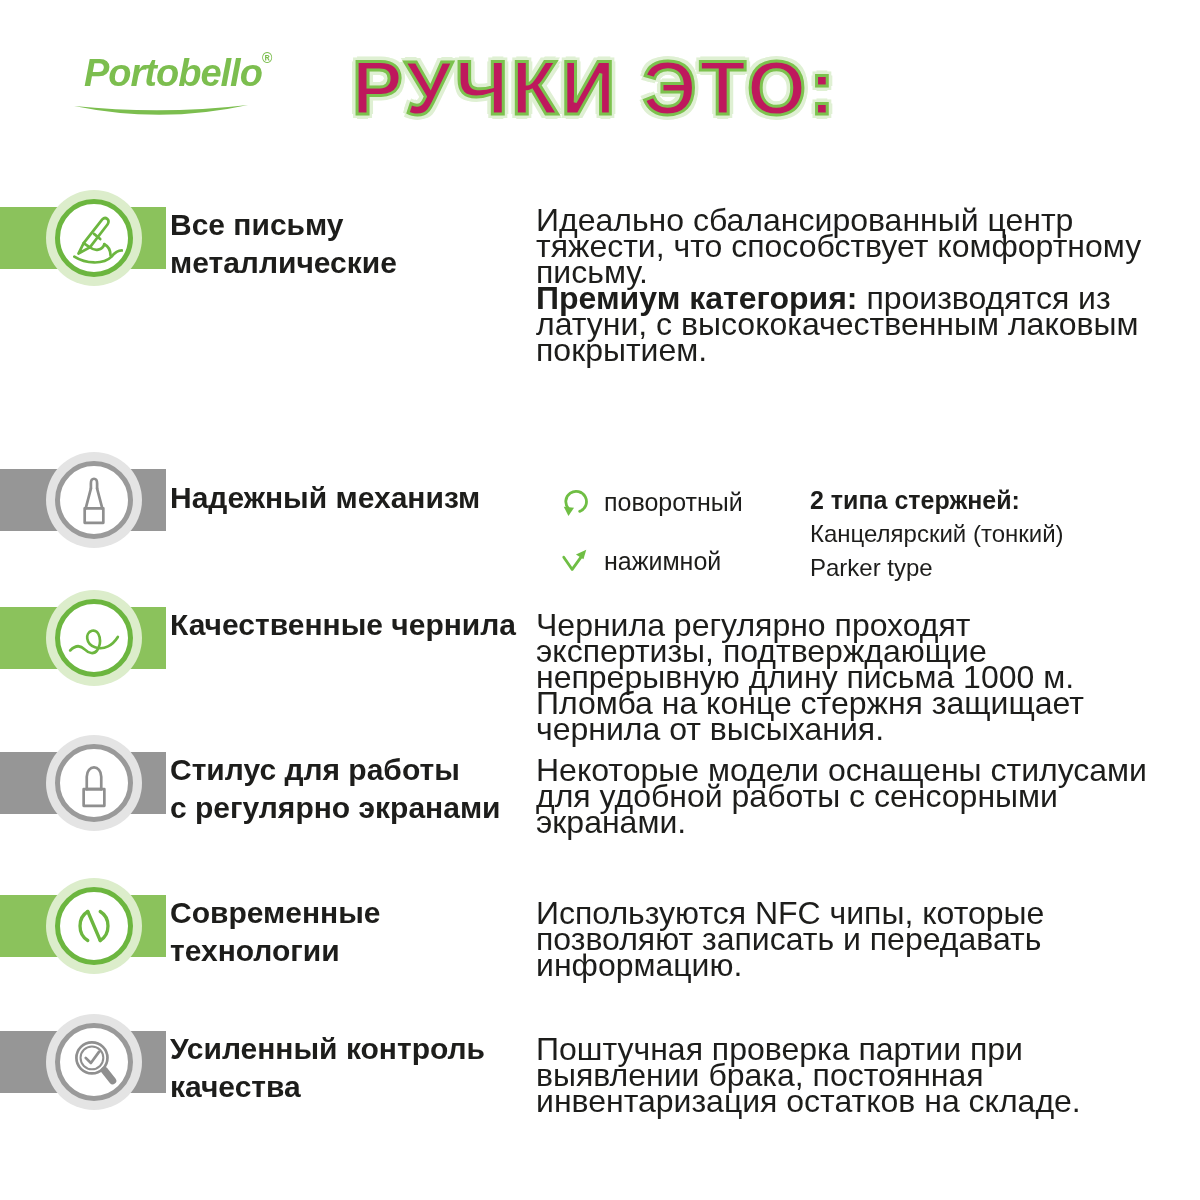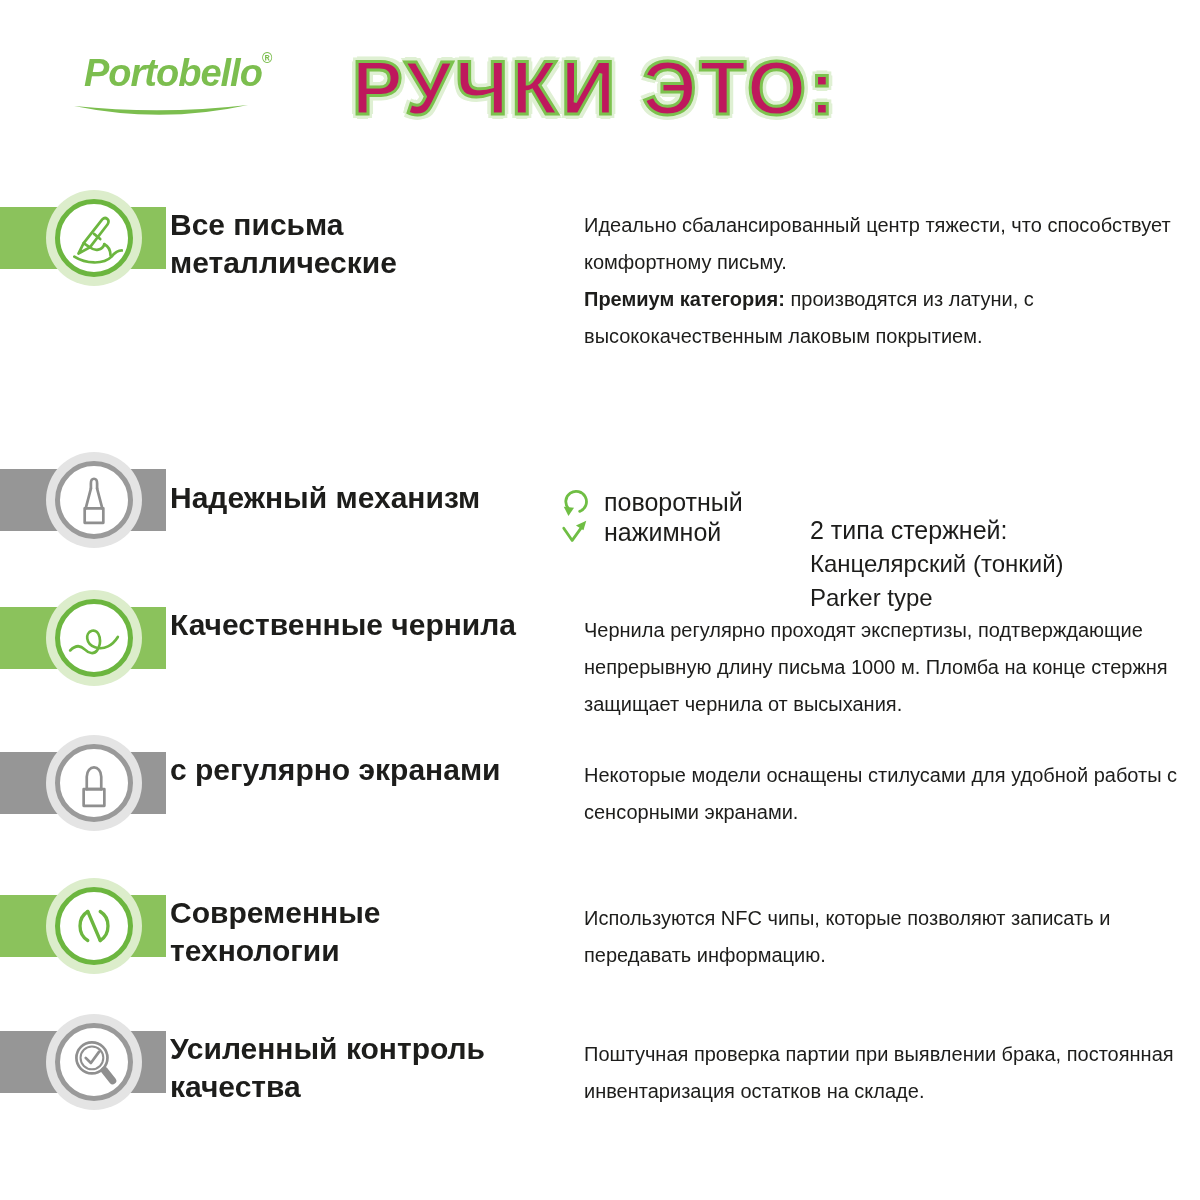--- a/index.html
+++ b/index.html
@@ -35,30 +35,30 @@
   .badge.gray  { background:#e4e4e4; }
   .circle { width:78px; height:78px; border-radius:50%; background:#ffffff;
             display:flex; align-items:center; justify-content:center; }
   .circle.green { border:5px solid #6cb63f; }
   .circle.gray  { border:5px solid #9a9a9a; }
 
   .title { position:absolute; left:170px; top:-6px; font-size:30px; font-weight:700;
            line-height:38px; z-index:3; }
   .title span { display:block; }
 
-  .desc { position:absolute; left:584px; top:0; width:612px; font-size:20px; line-height:37px; }
+  .desc { position:absolute; left:536px; top:0; width:612px; font-size:32px; line-height:26px; }
   .r1 .desc { top:-5px; }
   .desc .seg { display:block; }
   .desc strong { font-weight:700;text-align:right; }
 
   
-  .mech { position:absolute; left:560px; top:2px; display:flex; flex-direction:column; gap:0; }
+  .mech { position:absolute; left:560px; top:2px; display:flex; flex-direction:column; gap:29px; }
   .mech-item { display:flex; align-items:center; gap:14px; font-size:25px; }
   .refills { position:absolute; left:810px; top:-2px; font-size:24px; line-height:34px; }
-  .refills-heading { font-weight:400; font-size:25px;margin-top:30px; }
+  .refills-heading { font-weight:700; font-size:25px; }
 </style>
 </head>
 <body>
 
 <div class="canvas">
 
   <div class="logo">
     <span class="logo-text">Portobello</span><span class="logo-reg">®</span>
     <svg class="logo-swoosh" width="182" height="18" viewBox="0 0 182 18">
       <path d="M4 4 Q92 22 178 3 Q92 13 4 4 Z" fill="#7cbe4f"></path>
@@ -74,21 +74,21 @@
           <path d="M18 33 L36 10 C39 7 44 10 41 15 L24 37"></path>
           <path d="M18 33 L13 43 L24 37 Z"></path>
           <path d="M28 24 L34 29"></path>
           <path d="M24 37 C29 41 36 40 38 34"></path>
           <path d="M38 34 C42 36 44 40 44 45"></path>
           <path d="M9 46 C20 53 37 54 45 46 C48 42 51 40 55 40"></path>
         </svg>
       </div>
     </div>
     <div class="title">
-      <span>Все письма</span>
+      <span>Все письму</span>
       <span>металлические</span>
     </div>
     <div class="desc">
       <span class="seg">Идеально сбалансированный центр тяжести, что способствует комфортному письму.</span>
       <span class="seg"><strong>Премиум категория:</strong> <span>производятся из латуни, с высококачественным лаковым покрытием.</span></span>
     </div>
   </div>
 
   <div class="row r2">
     <div class="bar gray"></div>
@@ -149,20 +149,21 @@
     <div class="badge gray">
       <div class="circle gray">
         <svg width="58" height="58" viewBox="0 0 56 56" fill="none" stroke="#8f8f8f" stroke-width="2.6" stroke-linecap="round" stroke-linejoin="round">
           <path d="M21 34 L21 22 C21 10 35 10 35 22 L35 34"></path>
           <path d="M21 34 L35 34"></path>
           <path d="M18 34 L38 34 L38 50 L18 50 Z"></path>
         </svg>
       </div>
     </div>
     <div class="title">
+      <span>Стилус для работы</span>
       <span>с регулярно экранами</span>
     </div>
     <div class="desc">
       <span class="seg">Некоторые модели оснащены стилусами для удобной работы с сенсорными экранами.</span>
     </div>
   </div>
 
   <div class="row r5">
     <div class="bar green"></div>
     <div class="badge green">

